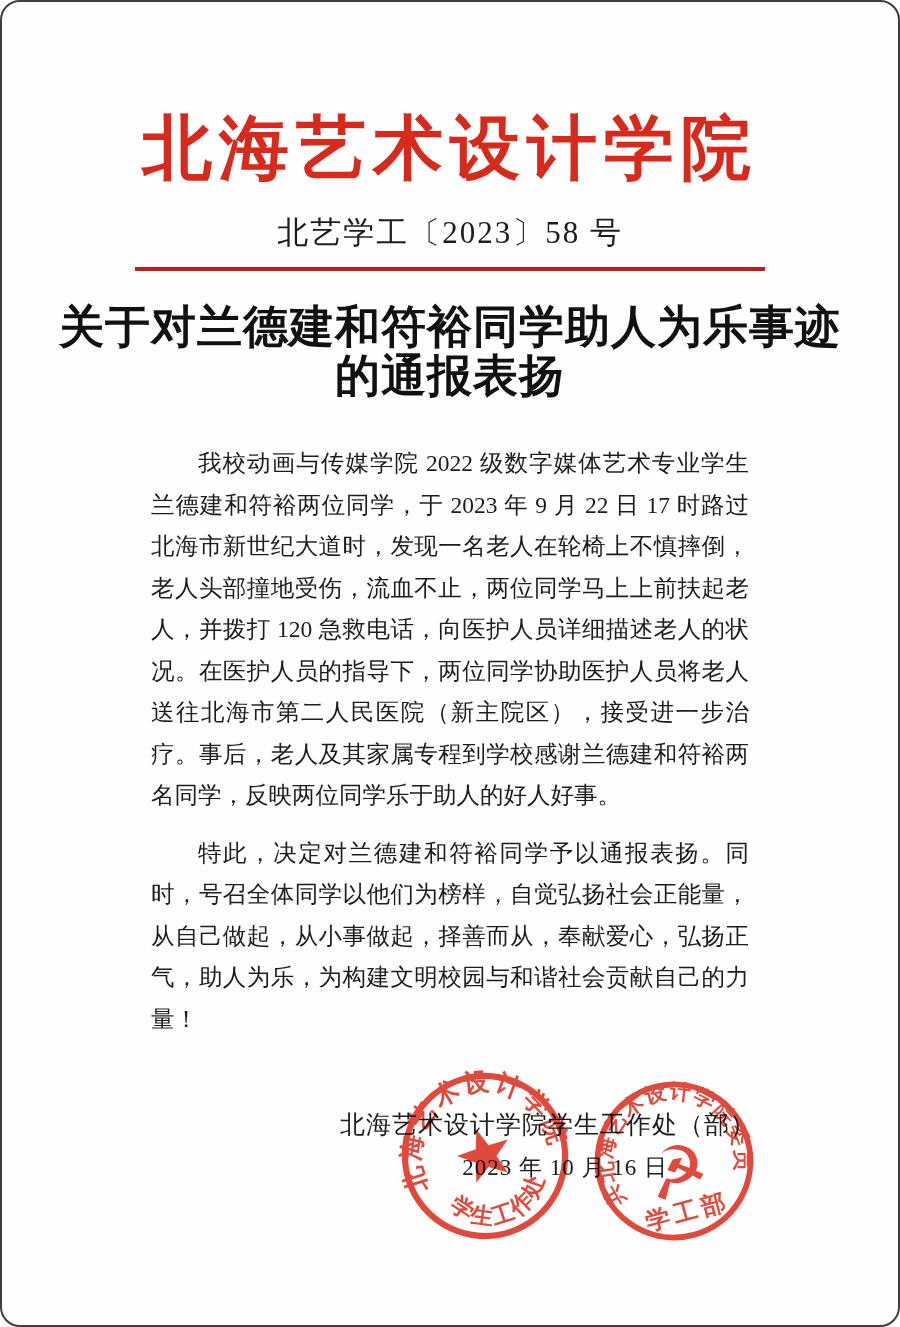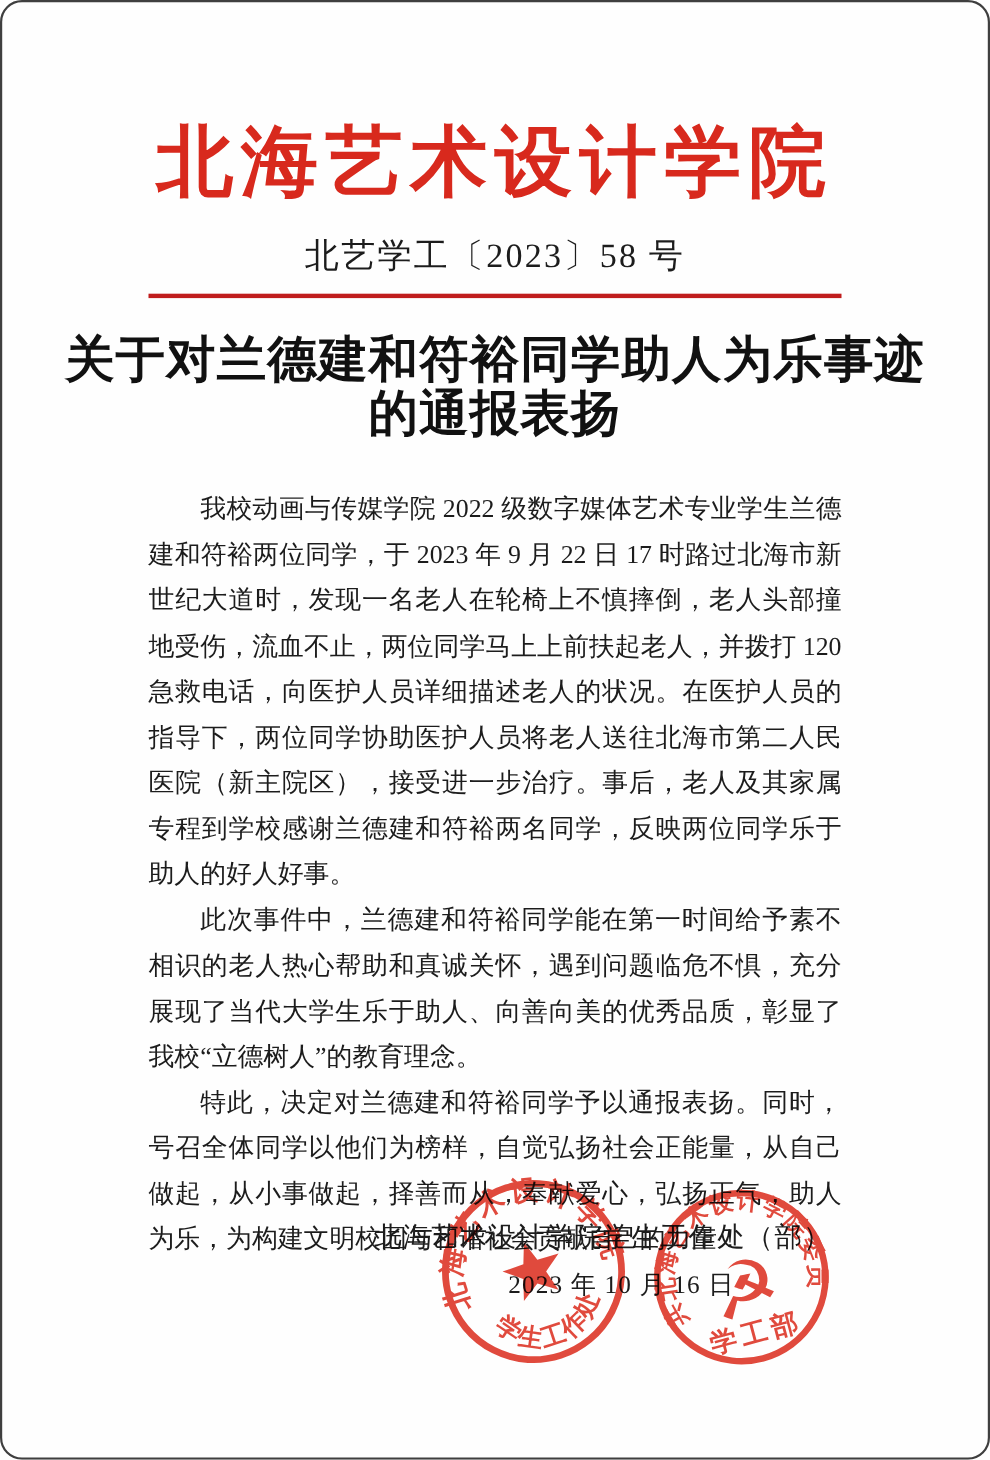--- a/index.html
+++ b/index.html
@@ -44,21 +44,21 @@
     color:#111;
   }
   .body-text {
     width:630px;
     margin:42px auto 0 auto;
     font-size:23.5px;
     line-height:41.5px;
     text-align:justify;
     text-justify:inter-ideograph;
   }
-  .body-text p { margin:0; text-indent:2em; word-break:break-all; }
+  .body-text p { margin:16px; text-indent:2em; word-break:break-all; }
   .signature {
     position:absolute;
     top:1106px; right:142px;
     font-size:25px;
     letter-spacing:1px;
   }
   .date-line {
     position:absolute;
     top:1150px; left:413px; width:300px;
     text-align:center;
@@ -85,21 +85,20 @@
 
   <div class="red-rule"></div>
 
   <h2 class="doc-title">
     <span>关于对兰德建和符裕同学助人为乐事迹</span><br>
     <span>的通报表扬</span>
   </h2>
 
   <div class="body-text">
     <p>我校动画与传媒学院 2022 级数字媒体艺术专业学生兰德建和符裕两位同学，于 2023 年 9 月 22 日 17 时路过北海市新世纪大道时，发现一名老人在轮椅上不慎摔倒，老人头部撞地受伤，流血不止，两位同学马上上前扶起老人，并拨打 120 急救电话，向医护人员详细描述老人的状况。在医护人员的指导下，两位同学协助医护人员将老人送往北海市第二人民医院（新主院区），接受进一步治疗。事后，老人及其家属专程到学校感谢兰德建和符裕两名同学，反映两位同学乐于助人的好人好事。</p>
-    <p>此次事件中，兰德建和符裕同学能在第一时间给予素不相识的老人热心帮助和真诚关怀，遇到问题临危不惧，充分展现了当代大学生乐于助人、向善向美的优秀品质，彰显了我校“立德树人”的教育理念。</p>
     <p>特此，决定对兰德建和符裕同学予以通报表扬。同时，号召全体同学以他们为榜样，自觉弘扬社会正能量，从自己做起，从小事做起，择善而从，奉献爱心，弘扬正气，助人为乐，为构建文明校园与和谐社会贡献自己的力量！</p>
   </div>
 
   <div class="signature">北海艺术设计学院学生工作处（部）</div>
 
   <div class="date-line">2023 年 10 月 16 日</div>
 
   <svg class="seal seal-left" viewBox="0 0 200 200">
     <g transform="rotate(-18 100 100)">
       <circle cx="100" cy="100" r="91" fill="none" stroke="#df3a2c" stroke-width="7"></circle>

